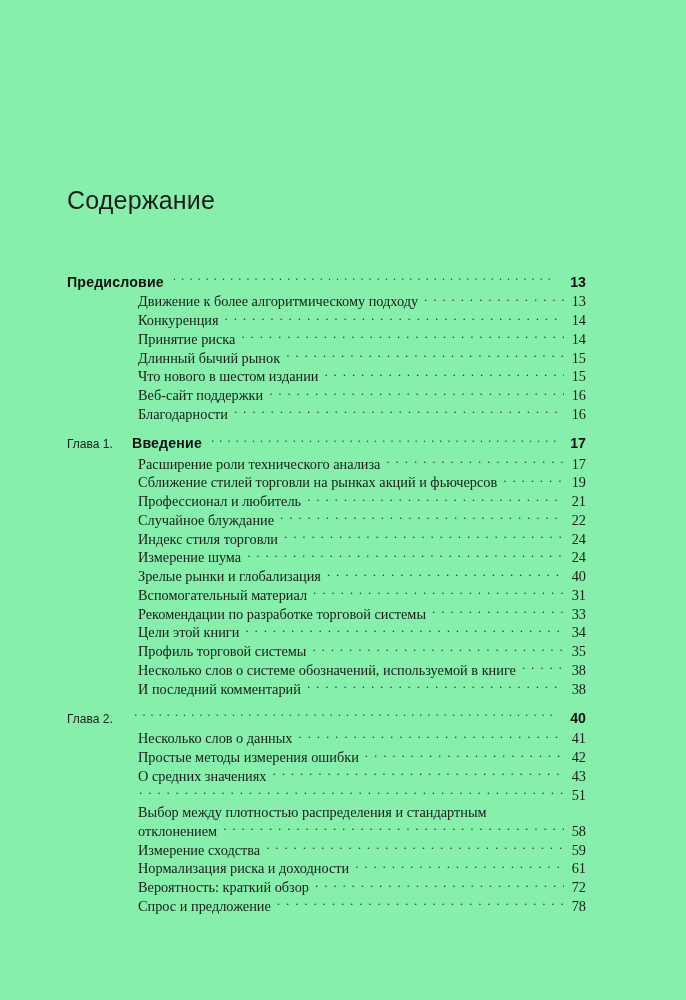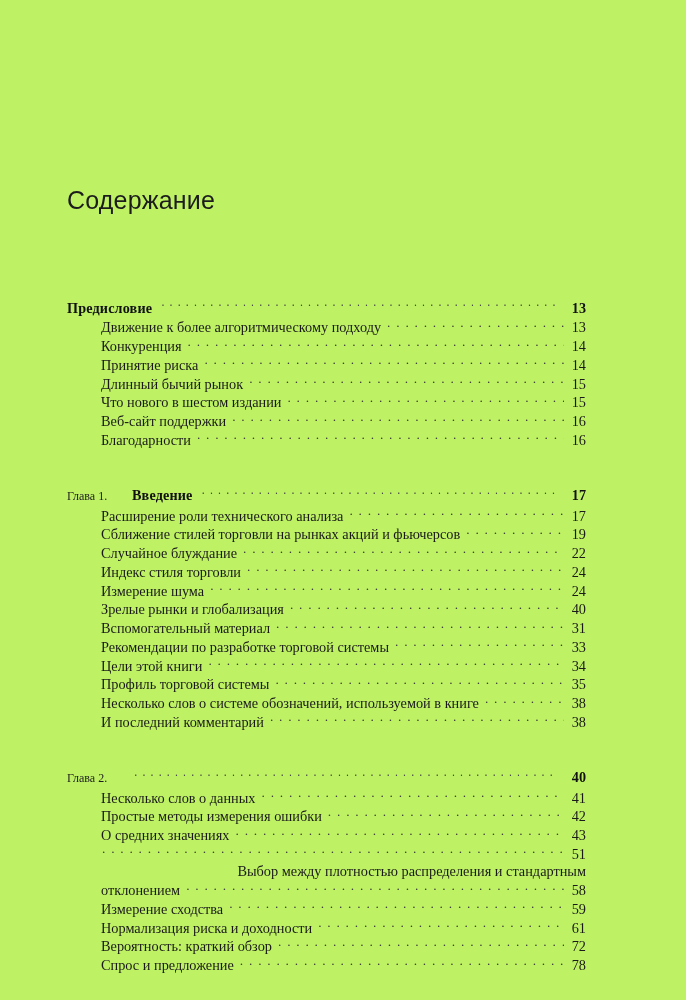--- a/index.html
+++ b/index.html
@@ -14,21 +14,21 @@
     position: relative;
     overflow: hidden;
     font-family: "Liberation Serif", "DejaVu Serif", serif;
     color: #1a1a1a;
     -webkit-font-smoothing: antialiased;
   }
 
   .page {
     position: absolute;
     inset: 0;
-    background: #bef264;
+    background: #86efac;
   }
 
   
   .toc-title {
     position: absolute;
     left: 67px;
     top: 186px;
     font-family: "Liberation Sans", "DejaVu Sans", sans-serif;
     font-size: 25px;
     font-weight: 400;
@@ -44,26 +44,25 @@
     top: 272px;
     width: 519px;
   }
 
   .toc-group { }
 
   
   .section-row {
     display: flex;
     align-items: baseline;
-    font-family: Liberation Serif, serif;
+    font-family: Liberation Sans, sans-serif;
     font-size: 14.2px;
     line-height: 20px;
     color: #111111;
     white-space: nowrap;
-    margin-top: 26px;
   }
   .section-row.has-chapter .sec-chapter {
     flex: 0 0 auto;
     width: 65px;
     font-weight: 400;
     font-size: 12px;
     color: #1c1c1c;
   }
   .sec-label {
     flex: 0 0 auto;
@@ -93,21 +92,21 @@
     flex: 0 0 auto;
     min-width: 22px;
     text-align: right;
     font-weight: 700;
     font-size: 14.2px;
     padding-left: 5px;
   }
 
   
   .entries {
-    margin-left: 34px;
+    margin-left: 71px;
   }
   .entry-row {
     display: flex;
     align-items: baseline;
     font-family: "Liberation Serif", "DejaVu Serif", serif;
     font-size: 14.3px;
     line-height: 17.45px;
     color: #1a1a1a;
     white-space: nowrap;
   }
@@ -141,21 +140,20 @@
     padding-left: 2px;
   }
 
   
   .entry-wrap-first {
     font-family: "Liberation Serif", "DejaVu Serif", serif;
     font-size: 14.3px;
     line-height: 17.45px;
     color: #1a1a1a;
     white-space: nowrap;
-    text-align: right;
   }
 
   
   .group-gap-sm { height: 10px; }
 </style>
 </head>
 <body>
 
 <div class="page">
 
@@ -220,20 +218,25 @@
       <div class="entries">
         <div class="entry-row">
           <span class="entry-label">Расширение роли технического анализа</span>
           <span class="entry-leader"></span>
           <span class="entry-page">17</span>
         </div>
         <div class="entry-row">
           <span class="entry-label">Сближение стилей торговли на рынках акций и фьючерсов</span>
           <span class="entry-leader"></span>
           <span class="entry-page">19</span>
+        </div>
+        <div class="entry-row">
+          <span class="entry-label">Профессионал и любитель</span>
+          <span class="entry-leader"></span>
+          <span class="entry-page">21</span>
         </div>
         <div class="entry-row">
           <span class="entry-label">Случайное блуждание</span>
           <span class="entry-leader"></span>
           <span class="entry-page">22</span>
         </div>
         <div class="entry-row">
           <span class="entry-label">Индекс стиля торговли</span>
           <span class="entry-leader"></span>
           <span class="entry-page">24</span>

